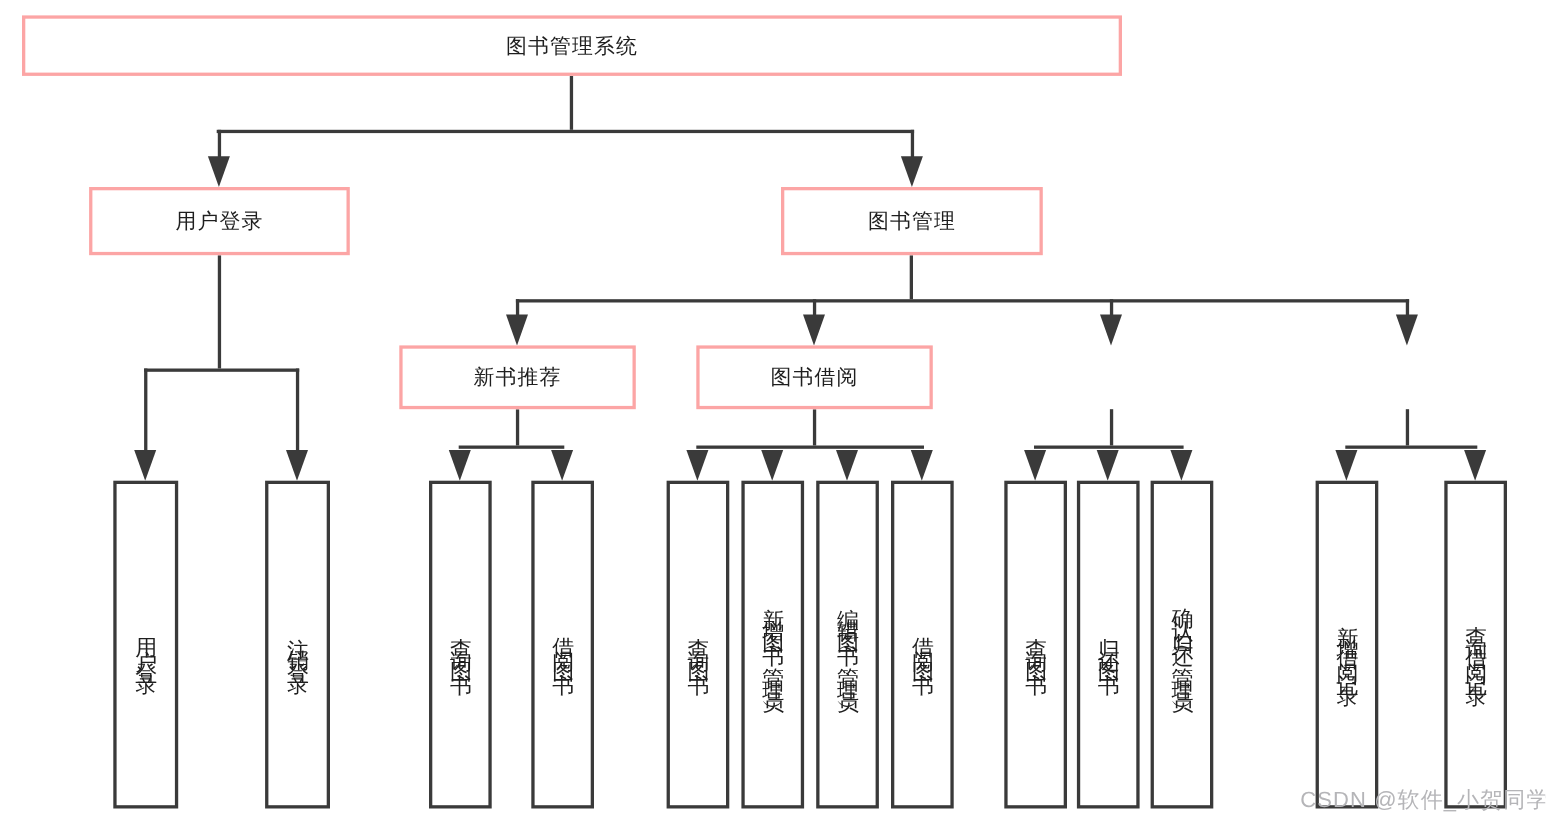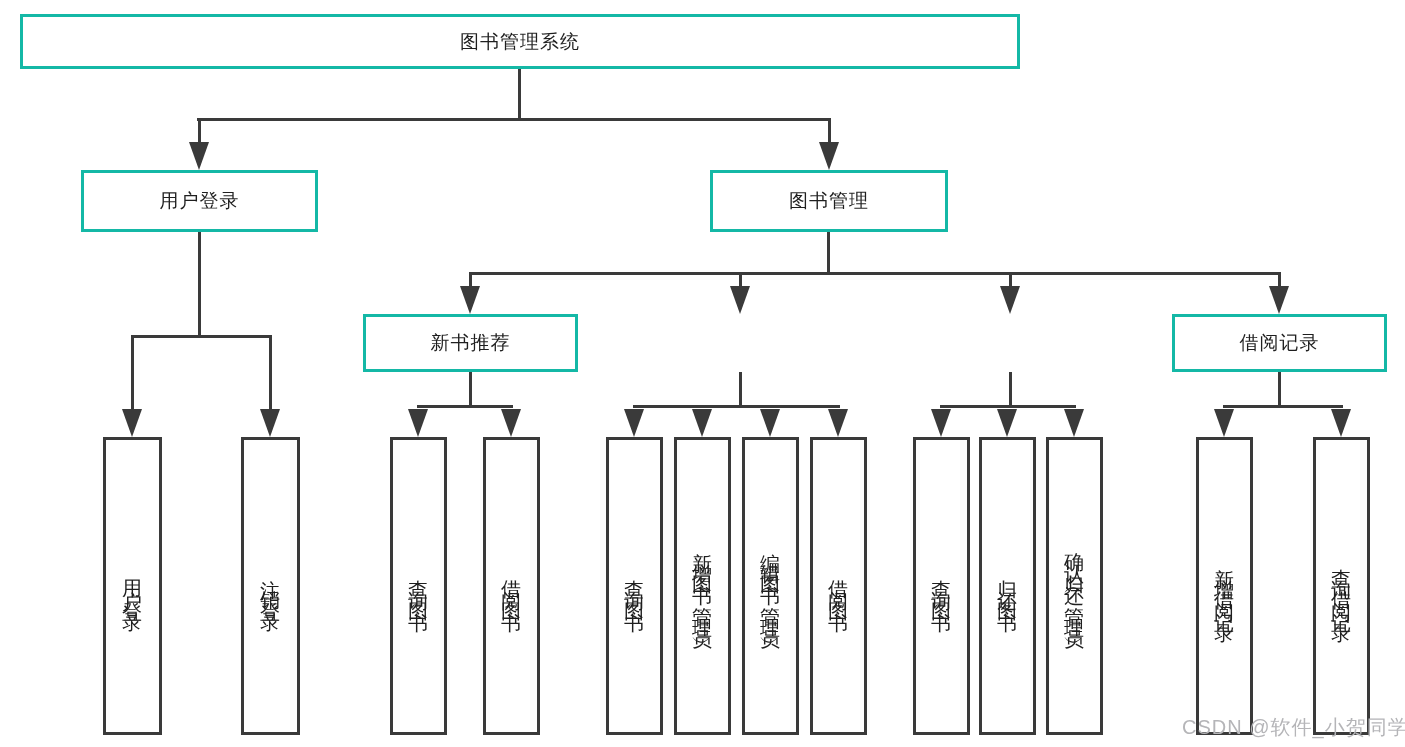--- a/index.html
+++ b/index.html
@@ -7,21 +7,21 @@
     position:relative;
     width:1405px;height:747px;
     background:#ffffff;
     font-family:"Liberation Sans","DejaVu Sans",sans-serif;
     color:#1f1f1f;
     overflow:hidden;
   }
   .box{
     position:absolute;
     box-sizing:border-box;
-    border:3px solid #14b8a6;
+    border:3px solid #fca5a5;
     background:#ffffff;
     display:flex;align-items:center;justify-content:center;
     font-size:19px;
     letter-spacing:1px;
     color:#1f1f1f;
   }
   .vbox{
     position:absolute;
     box-sizing:border-box;
     border:3px solid #3a3a3a;
@@ -115,22 +115,22 @@
   <div class="box" style="left:81px;top:170px;width:237px;height:62px;">
     <span>用户登录</span>
   </div>
   <div class="box" style="left:363px;top:314px;width:215px;height:58px;">
     <span>新书推荐</span>
   </div>
 
   <div class="box" style="left:710px;top:170px;width:238px;height:62px;">
     <span>图书管理</span>
   </div>
-  <div class="box" style="left:1172px;top:314px;width:215px;height:58px;">
-    <span>借阅记录</span>
+  <div class="box" style="left:633px;top:314px;width:215px;height:58px;">
+    <span>图书借阅</span>
   </div>
 
   <div class="vbox" style="left:103px;top:437px;width:59px;height:298px;">
     <span>用户登录</span>
   </div>
   <div class="vbox" style="left:241px;top:437px;width:59px;height:298px;">
     <span>注销登录</span>
   </div>
 
   <div class="vbox" style="left:390px;top:437px;width:57px;height:298px;">

